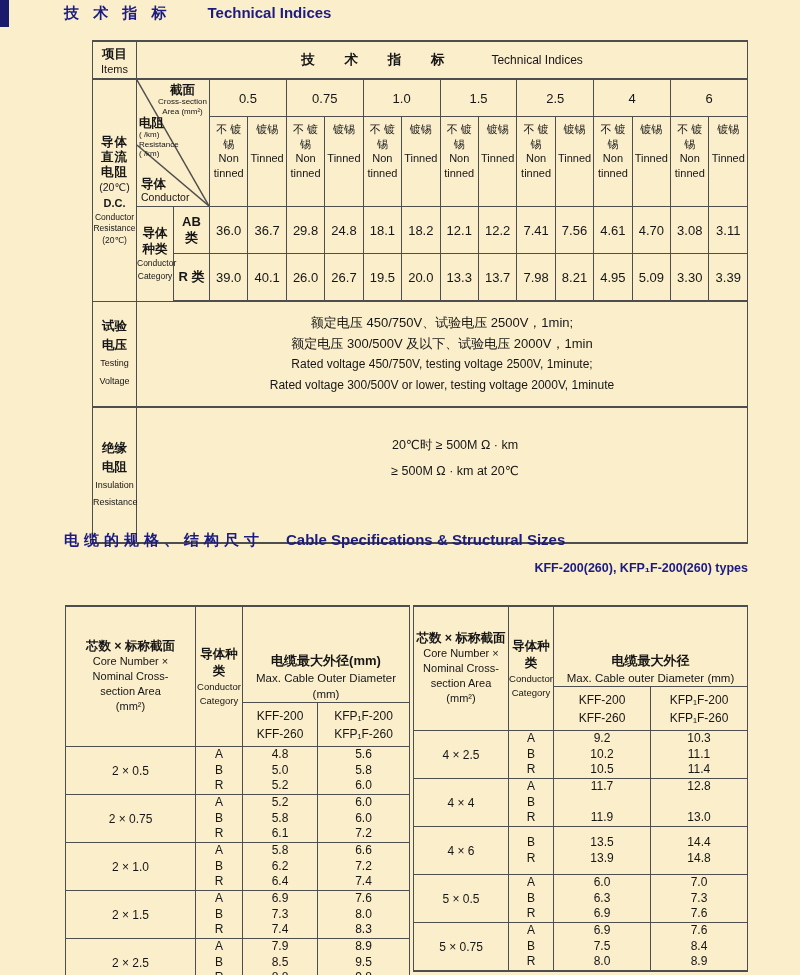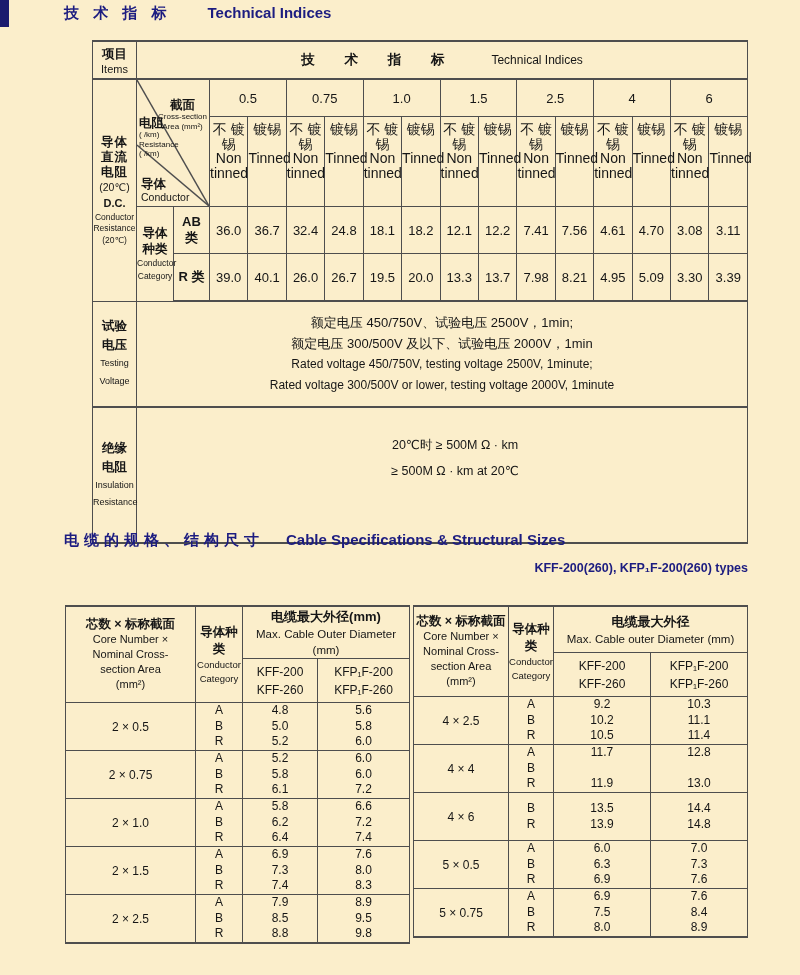--- a/index.html
+++ b/index.html
@@ -37,29 +37,29 @@
 
   .res-label div{line-height:15px;}
   .res-label div:nth-child(-n+3){font-size:12.5px;font-weight:bold;letter-spacing:1px;}
   .res-label div:nth-child(4){font-size:10.5px;}
   .res-label div:nth-child(5){font-size:11px;font-weight:bold;line-height:17px;}
   .res-label div:nth-child(n+6){font-size:8.5px;line-height:11.5px;}
 
   .diag{position:relative;}
   .diag svg{position:absolute;left:0;top:0;width:100%;height:100%;}
   .diag .blk{position:absolute;line-height:10px;}
-  .diag .cross{top:18px;right:2px;text-align:center;}
+  .diag .cross{top:3px;right:2px;text-align:center;}
   .diag .res{left:2px;top:36px;text-align:left;}
   .diag .cond{left:4px;bottom:3px;text-align:left;}
   .diag .zh{font-size:12.5px;font-weight:bold;line-height:14px;}
   .diag .en{font-size:8px;line-height:9.5px;}
   .diag .cond .en{font-size:10.5px;line-height:12px;}
 
   .xs-cell{font-size:13px;font-weight:normal;}
-  .tin-cell{vertical-align:top;padding-top:5px;font-size:14px;}
+  .tin-cell{vertical-align:top;padding-top:5px;font-size:11px;}
   .tin-cell div{line-height:14.5px;}
   .cat-label div:nth-child(-n+2){font-size:12.5px;font-weight:bold;line-height:16px;}
   .cat-label div:nth-child(n+3){font-size:8.5px;line-height:12.5px;}
   .cat-cell{font-size:13px;font-weight:bold;}
   .val-cell{font-size:13px;}
 
   .side-label div:nth-child(-n+2){font-size:12.5px;font-weight:bold;line-height:19px;}
   .side-label div:nth-child(n+3){font-size:9px;line-height:17.5px;}
   .volt-cell div{line-height:21px;font-size:12px;}
   .volt-cell div:nth-child(-n+2){font-size:13px;}
@@ -74,21 +74,21 @@
   .t2 td.size-head,.t2 td.cond-head{height:88px;}
   .t2 tr.h0 td.dia-head{height:45px;}
   .t2 tr.h1 td{height:43px;border-bottom:1.5px solid #4e4e4e;}
   .t2 tr.grp td{height:47px;border-bottom:1.5px solid #4e4e4e;}
   .t2 tr.grp:last-child td{border-bottom:2px solid #4e4e4e;}
 
   .size-head div{line-height:15px;font-size:11px;}
   .size-head div:nth-child(1){font-size:12.5px;font-weight:bold;}
   .cond-head div{line-height:14px;font-size:9.5px;}
   .cond-head div:nth-child(-n+2){font-size:12.5px;font-weight:bold;line-height:17px;}
-  .dia-head .zh{font-size:13px;font-weight:bold;line-height:19px;}
+  .dia-head .zh{font-size:13px;font-weight:bold;line-height:19px;margin-top:44px;}
   .dia-head .en{font-size:11.5px;line-height:16px;}
   .model-cell div{font-size:12px;line-height:18px;}
   .t2 .size-cell div{font-size:12px;}
   .t2 .cond-cell div,.t2 .num-cell div{font-size:12px;line-height:15.5px;}
 </style>
 </head>
 <body>
 
 <div class="corner-mark"></div>
 
@@ -252,21 +252,21 @@
     <tr class="r3" id="t1-ab">
       <td class="cat-label" rowspan="2">
           <div>导体</div>
           <div>种类</div>
           <div>Conductor</div>
           <div>Category</div>
         </td>
       <td class="cat-cell">AB 类</td>
     <td class="val-cell">36.0</td>
         <td class="val-cell">36.7</td>
-        <td class="val-cell">32.4</td>
+        <td class="val-cell">29.8</td>
         <td class="val-cell">24.8</td>
         <td class="val-cell">18.1</td>
         <td class="val-cell">18.2</td>
         <td class="val-cell">12.1</td>
         <td class="val-cell">12.2</td>
         <td class="val-cell">7.41</td>
         <td class="val-cell">7.56</td>
         <td class="val-cell">4.61</td>
         <td class="val-cell">4.70</td>
         <td class="val-cell">3.08</td>

